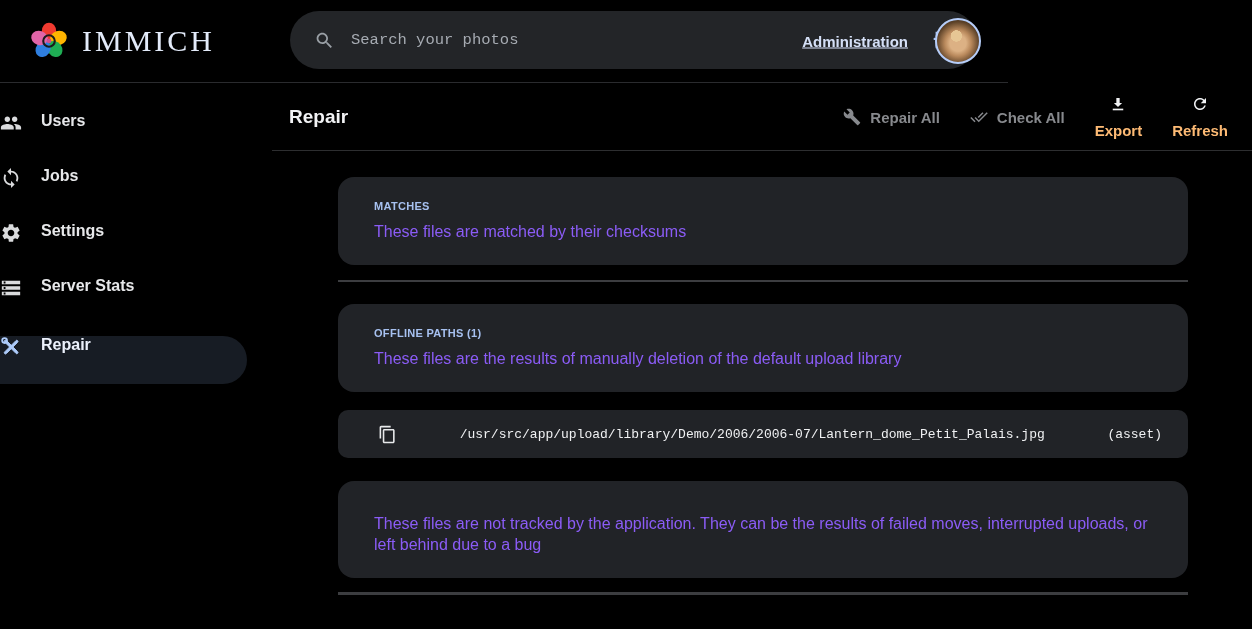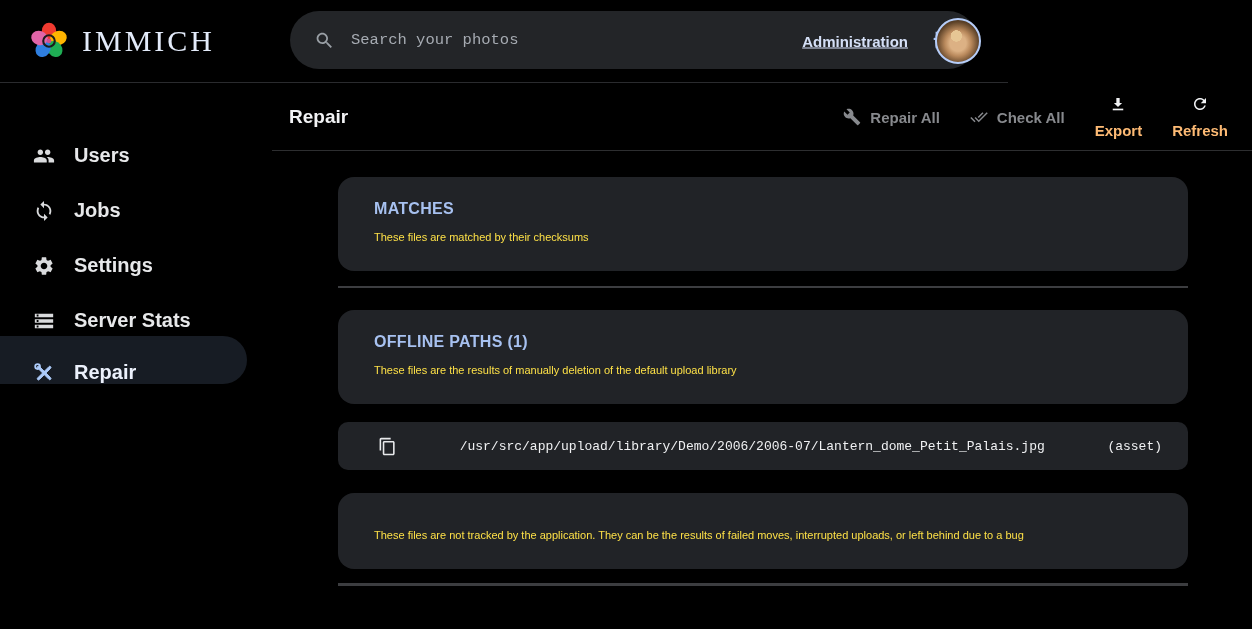--- a/index.html
+++ b/index.html
@@ -23,39 +23,39 @@
 
   .admin-link { position:absolute; right:100px; top:50%; transform:translateY(-50%); color:#d5e0f7; font-size:15px; font-weight:700; text-decoration:underline; cursor:pointer; }
   .avatar { position:absolute; right:27px; top:18px; width:46px; height:46px; border-radius:50%; border:2px solid #b6cdf8; cursor:pointer;
     background:
       radial-gradient(circle at 46% 38%, #e6c694 0 16%, rgba(0,0,0,0) 17%),
       radial-gradient(circle at 50% 55%, #dcb184 0 26%, #b9895c 42%, #5d4228 68%, #1e1710 100%);
   }
 
   
   .sidebar { position:absolute; top:84px; left:0; width:272px; padding-top:28px; }
-  .side-item { height:55px; display:flex; align-items:flex-end; padding-left:33px; gap:19px; font-size:20px; font-weight:700; color:#e7e8ea; cursor:pointer; }
+  .side-item { height:55px; display:flex; align-items:flex-start; gap:19px; font-size:16px; font-weight:700; color:#e7e8ea; cursor:pointer; }
   .side-item svg { width:22px; height:22px; fill:#dadbdd; flex:0 0 auto; }
   .side-item.active { height:48px; margin:3.5px 0; width:247px; background:#171c24; border-radius:0 24px 24px 0; color:#ecf1fc; }
   .side-item.active svg { fill:#adcbfa; stroke:#adcbfa; }
 
   
   .main { position:absolute; top:84px; left:272px; width:980px; height:545px; }
   .main-header { height:67px; display:flex; align-items:center; border-bottom:1px solid #2d2e30; padding:0 24px 0 17px; }
   .page-title { font-size:19px; font-weight:700; color:#f2f3f5; }
   .actions { margin-left:auto; display:flex; gap:30px; }
   .action-btn { display:flex; align-items:center; gap:9px; font-size:15px; font-weight:700; background:none; border:none; font-family:"Liberation Sans",sans-serif; cursor:pointer;text-align:center; }
   .action-btn svg { width:18px; height:18px; }
   .action-btn.disabled { color:#87898d; } .action-btn.disabled svg { fill:#87898d; }
   .action-btn.enabled { color:#fdba74;flex-direction:column; } .action-btn.enabled svg { fill:#f1f2f4; }
 
   .content { padding:26px 0 0 66px; }
   .card { width:850px; background:#212327; border-radius:16px; padding:23px 36px; }
-  .card-title { color:#a7c1f0; font-size:16px; font-weight:700; letter-spacing:.3px; }
-  .card-desc { margin-top:9px; color:#fde047; font-size:11px; font-weight:500; line-height:21px; max-width:780px; }
+  .card-title { color:#a7c1f0; font-size:11px; font-weight:700; letter-spacing:.3px; }
+  .card-desc { margin-top:9px; color:#8b5cf6; font-size:16px; font-weight:500; line-height:21px; max-width:780px; }
   .group-divider { width:850px; height:2px; background:#3c3d40; margin-top:15px; }
   .card.offline { margin-top:22px; }
   .card.untracked { margin-top:23px; }
   .bottom-divider { margin-top:14px; height:3px; }
 
   .path-row { width:850px; height:48px; margin-top:18px; background:#212327; border-radius:10px; display:flex; align-items:center; padding:0 26px 0 40px; }
   .copy-btn { background:none; border:none; cursor:pointer; display:flex; }
   .copy-btn svg { width:19px; height:19px; fill:#e8e9eb; }
   .path-text { flex:1; text-align:center; font-family:Liberation Mono, monospace; font-size:13px; color:#f0f1f3; white-space:nowrap; }
   .path-tag { font-family:"Liberation Mono",monospace; font-size:13px; color:#f0f1f3; }

